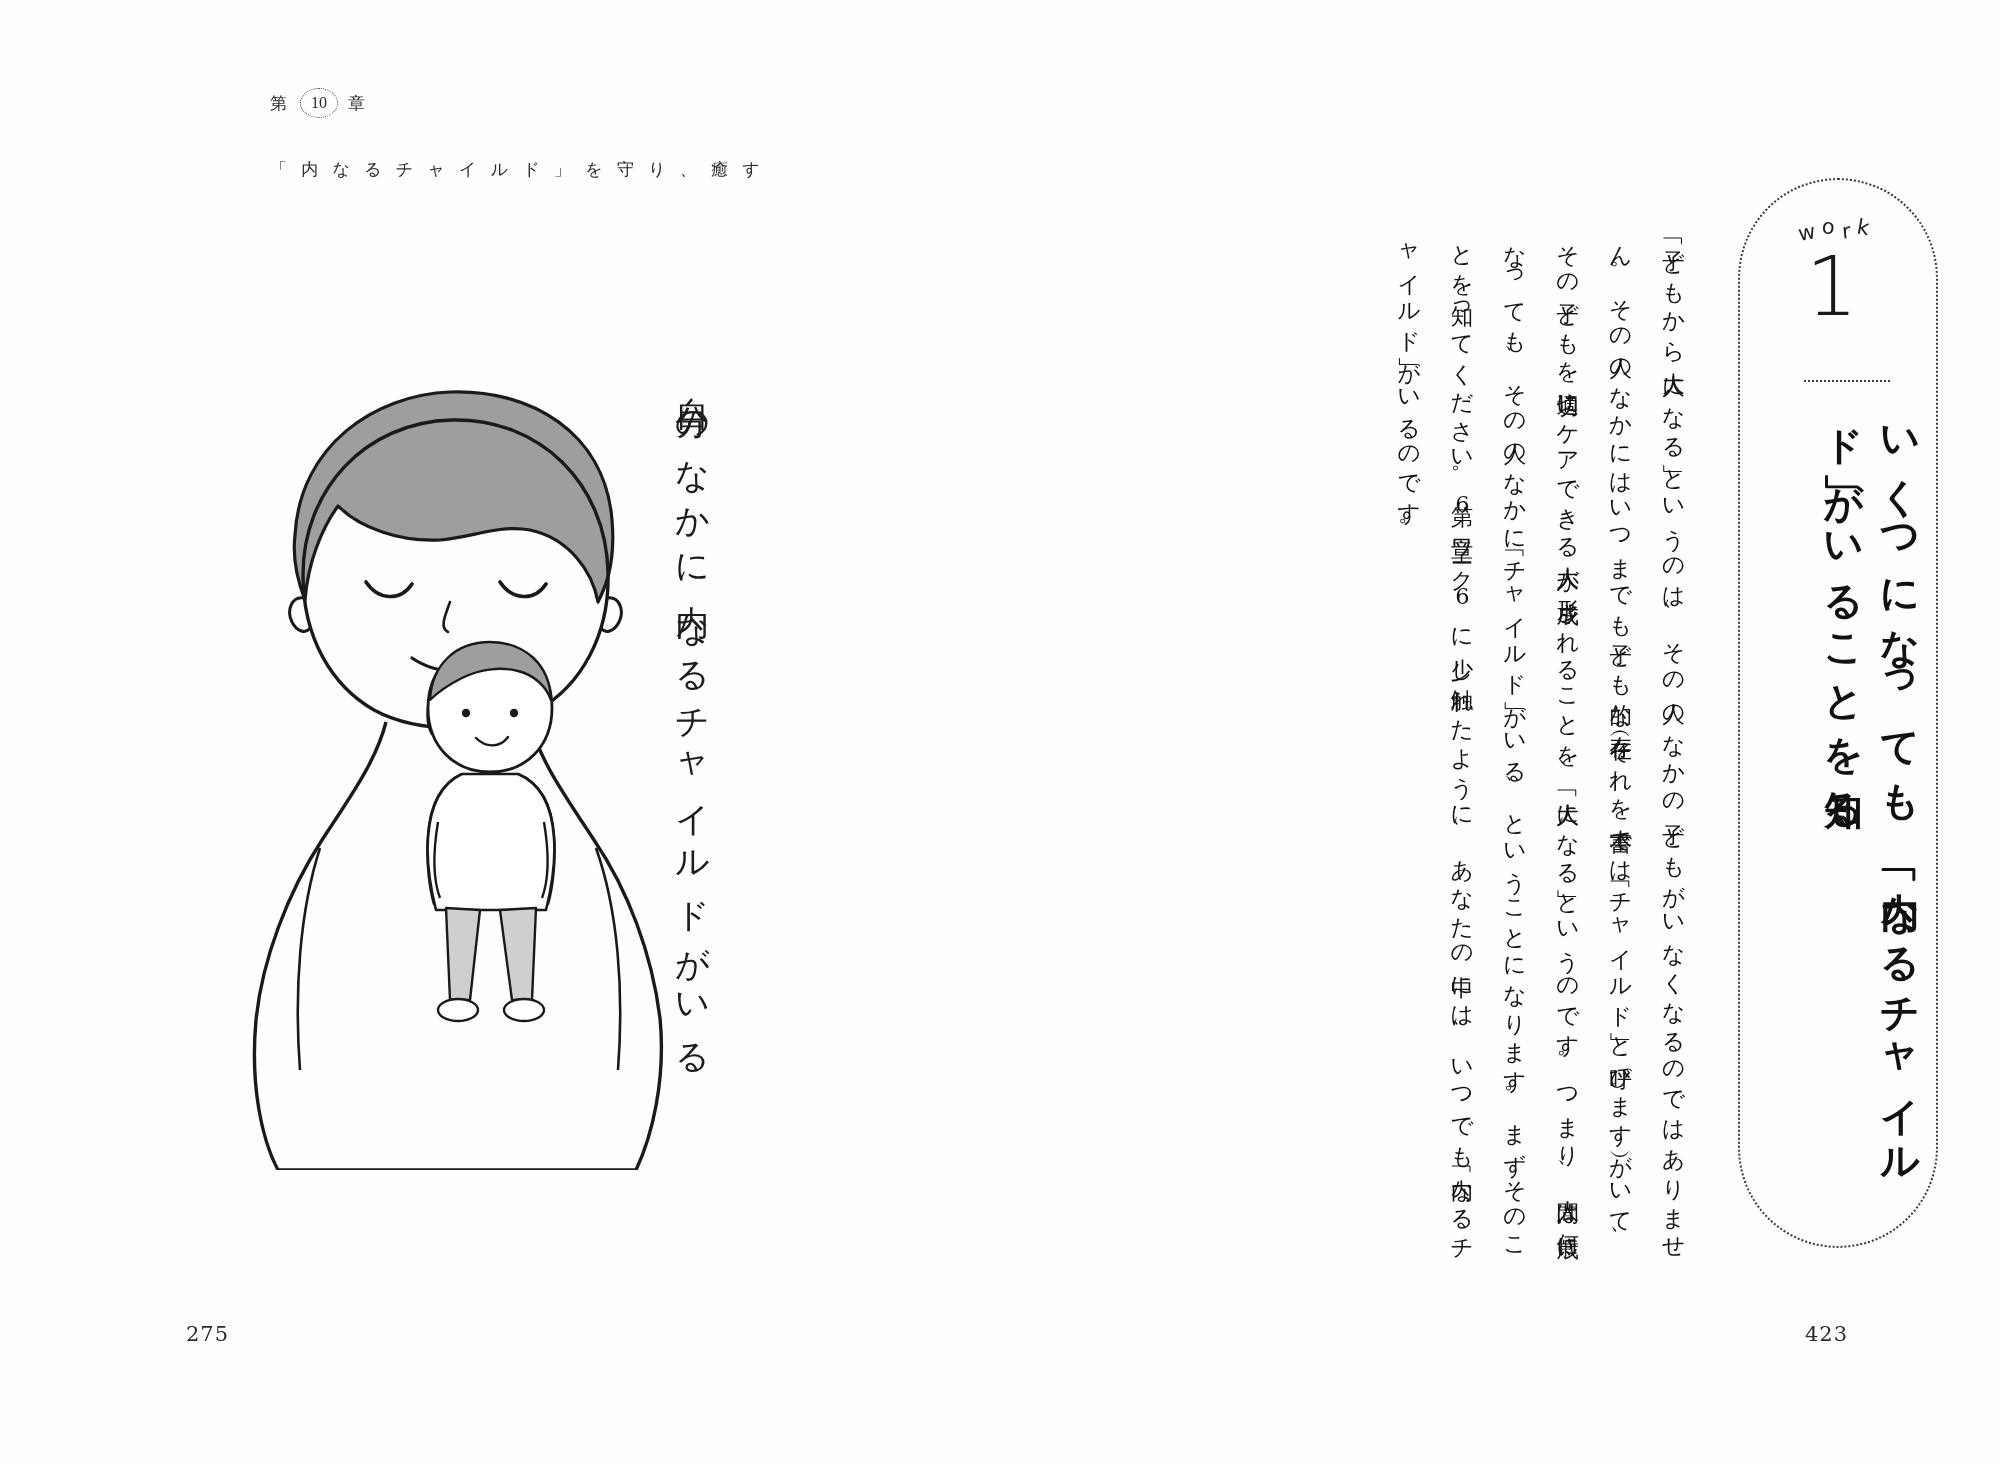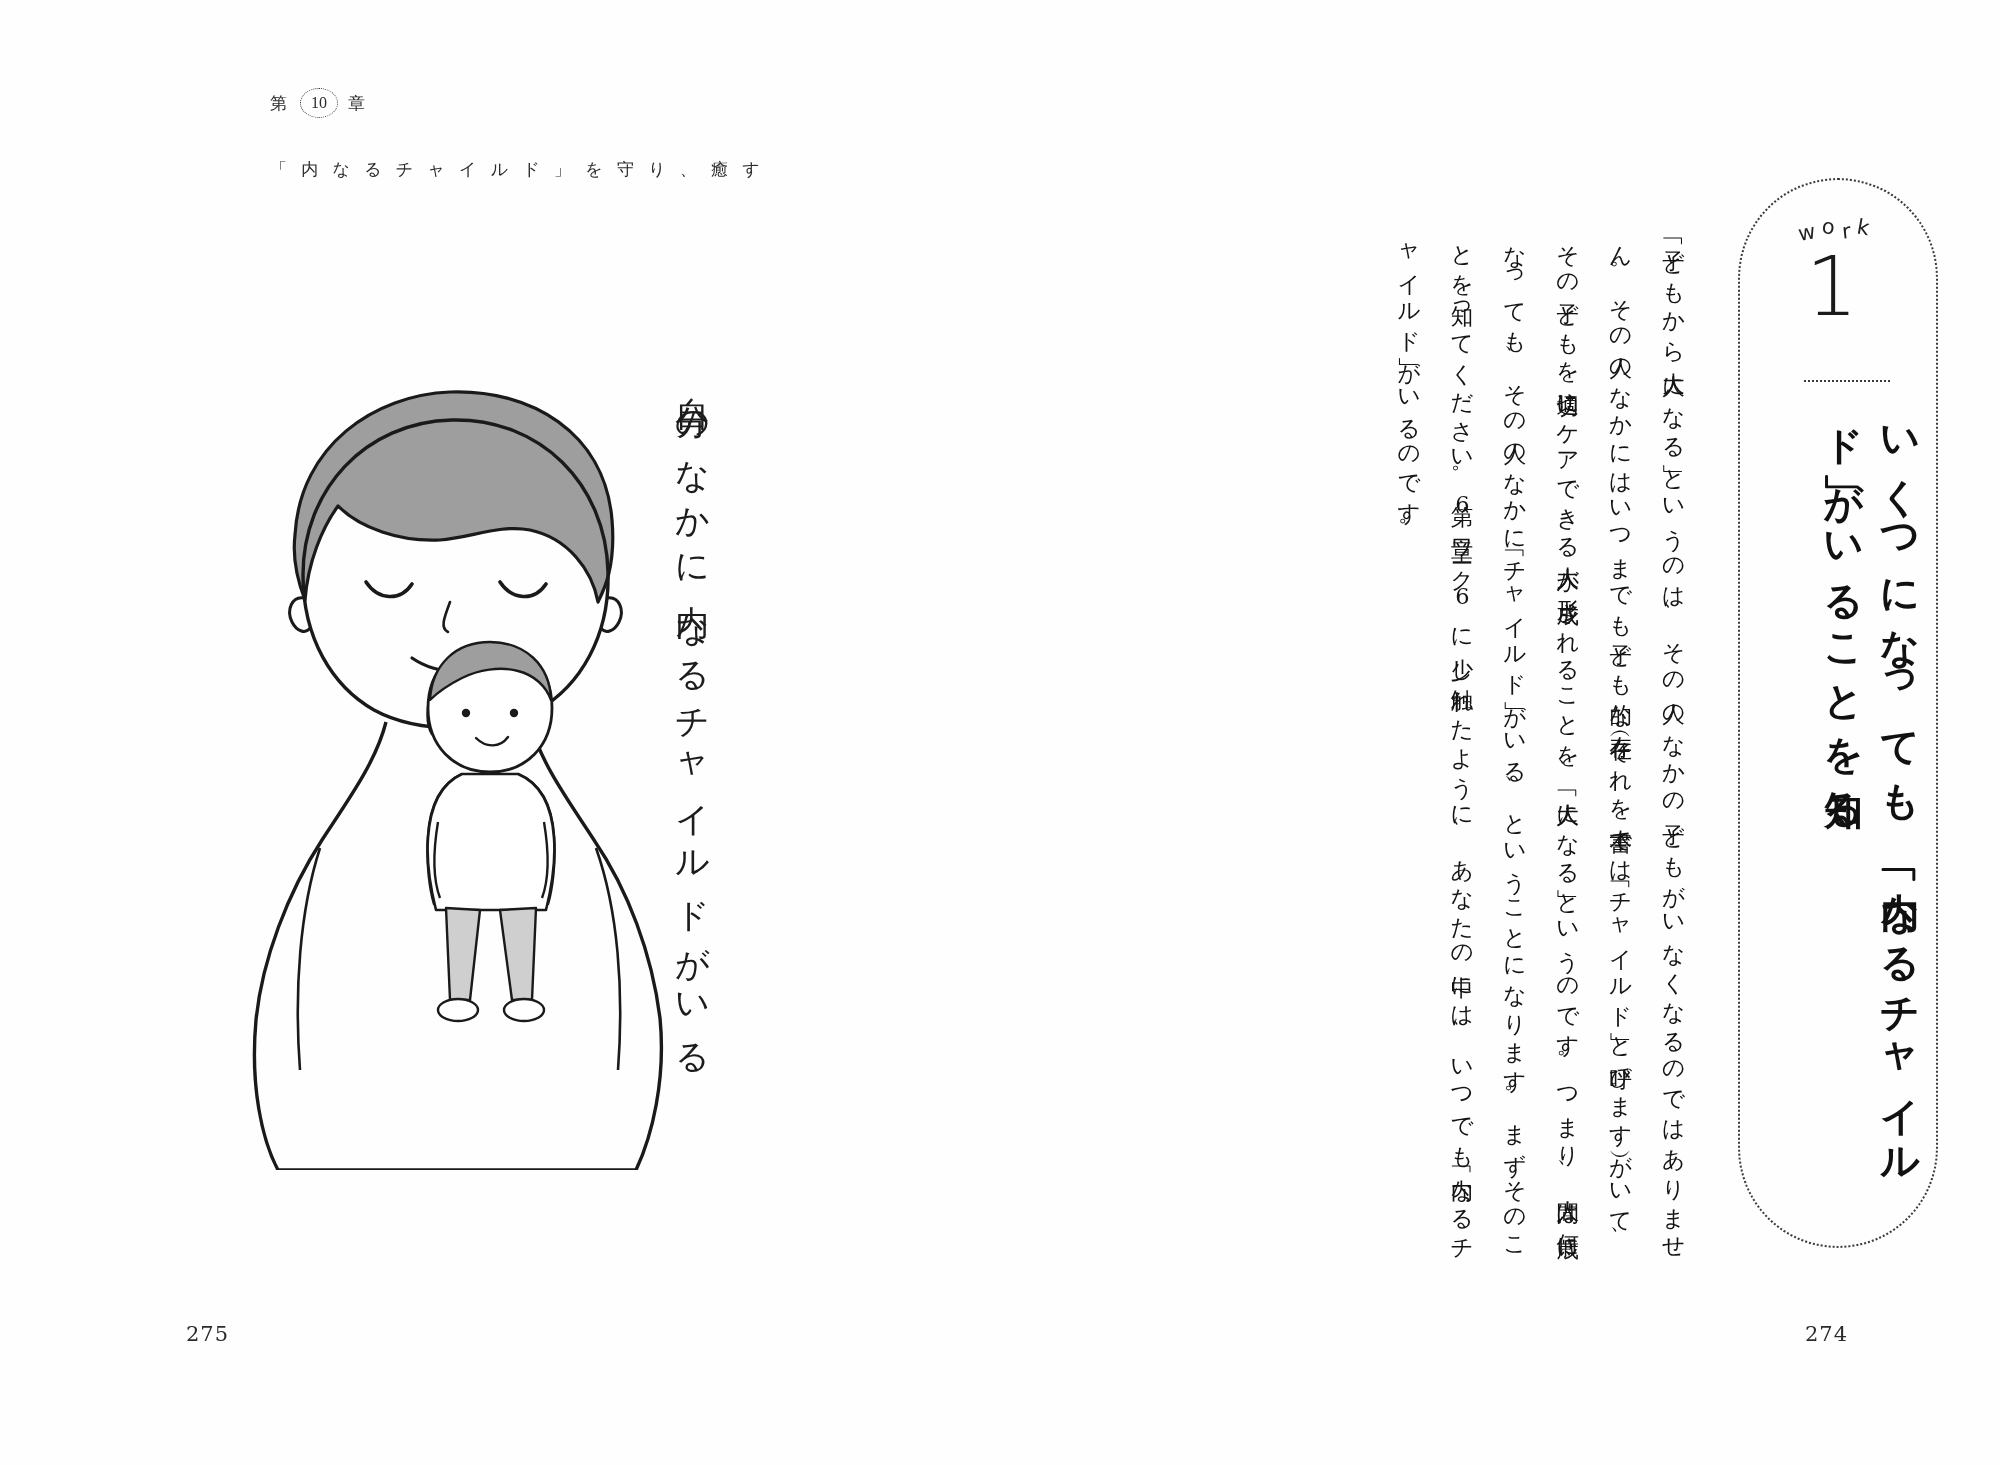--- a/index.html
+++ b/index.html
@@ -274,16 +274,16 @@
     <div class="work-number">1</div>
     <div class="work-divider"></div>
 
     <div class="work-title">いくつになっても
 「内なるチャイルド」がいることを知る</div>
 
     <div class="body-text">
       <p>「子どもから大人になる」というのは、その人のなかの子どもがいなくなるのではありません。その人のなかにはいつまでも子ども的な存在（それを本書では「チャイルド」と呼びます）がいて、その子どもを適切にケアできる大人が形成されることを、「大人になる」というのです。つまり、人間は何歳になっても、その人のなかに「チャイルド」がいる、ということになります。まずそのことを知ってください。第6章ワーク6に少し触れたように、あなたの中には、いつでも「内なるチャイルド」がいるのです。</p>
     </div>
 
-    <div class="folio folio-right">274</div>
+    <div class="folio folio-right">423</div>
   </div>
 
 </div>
 
 </body></html>

